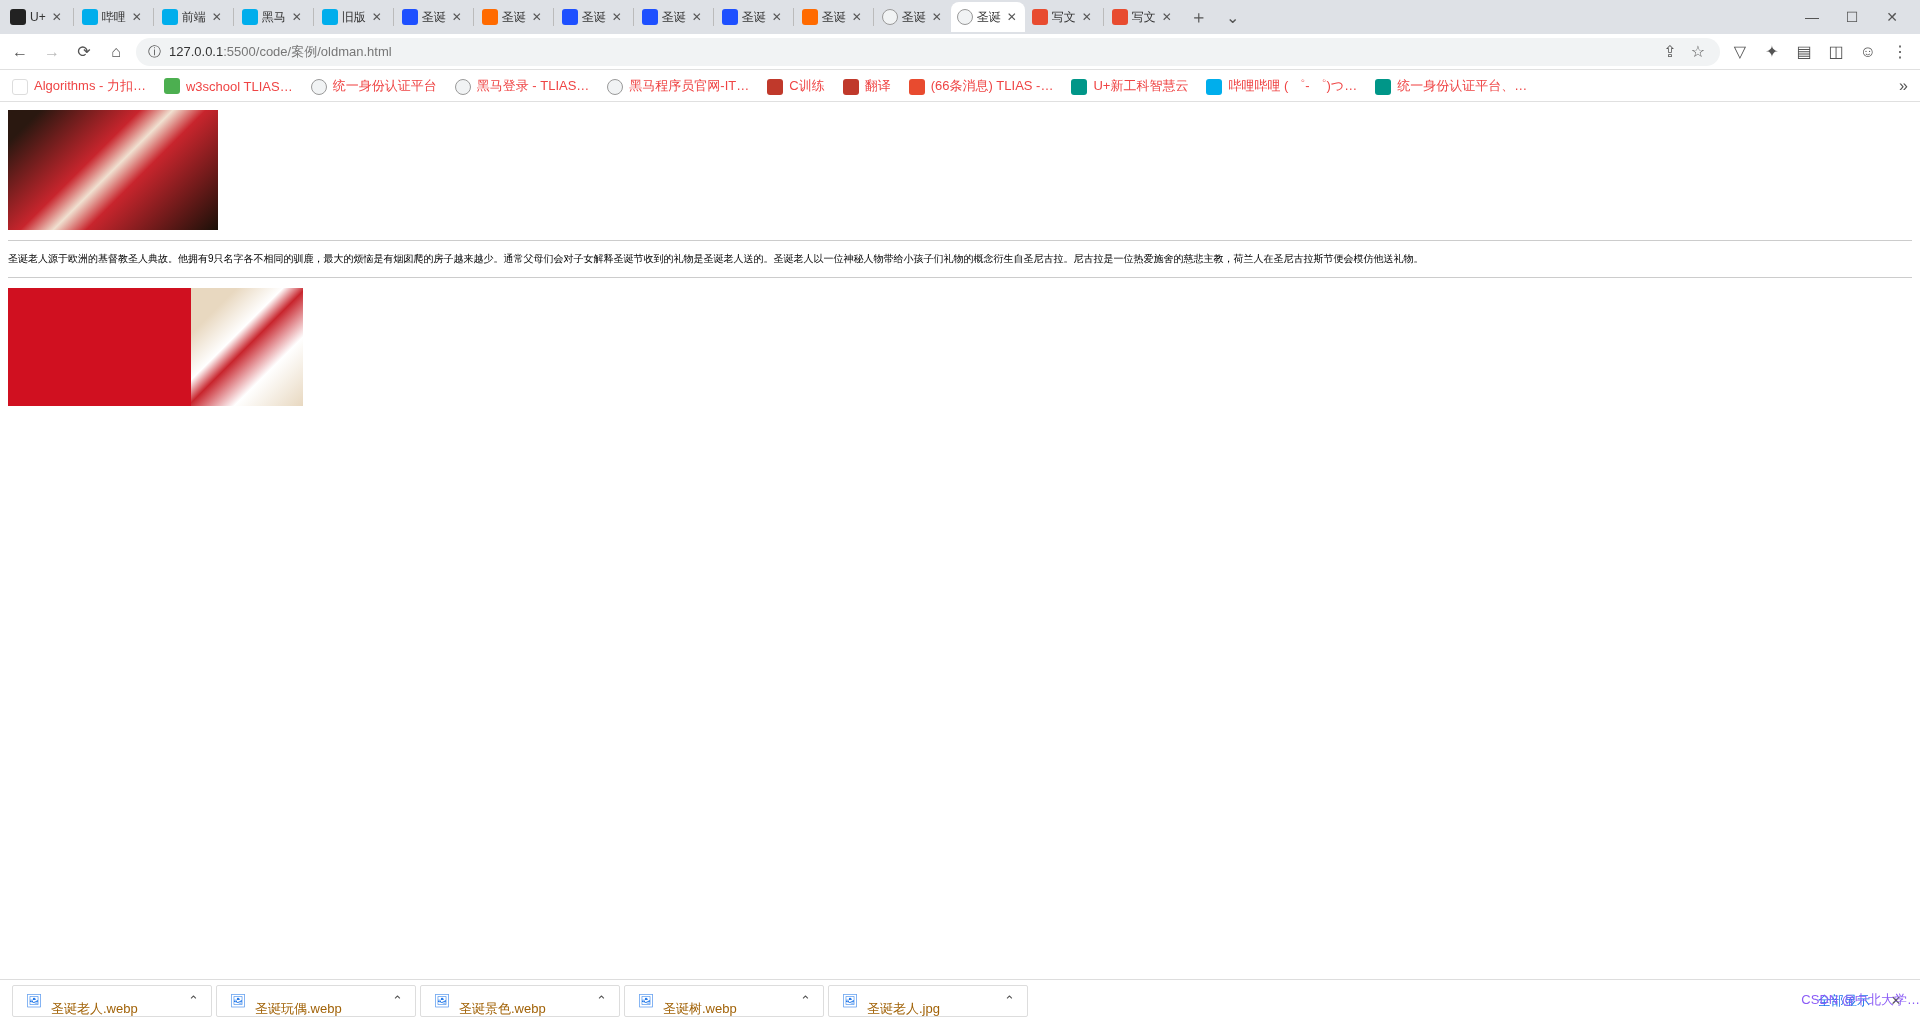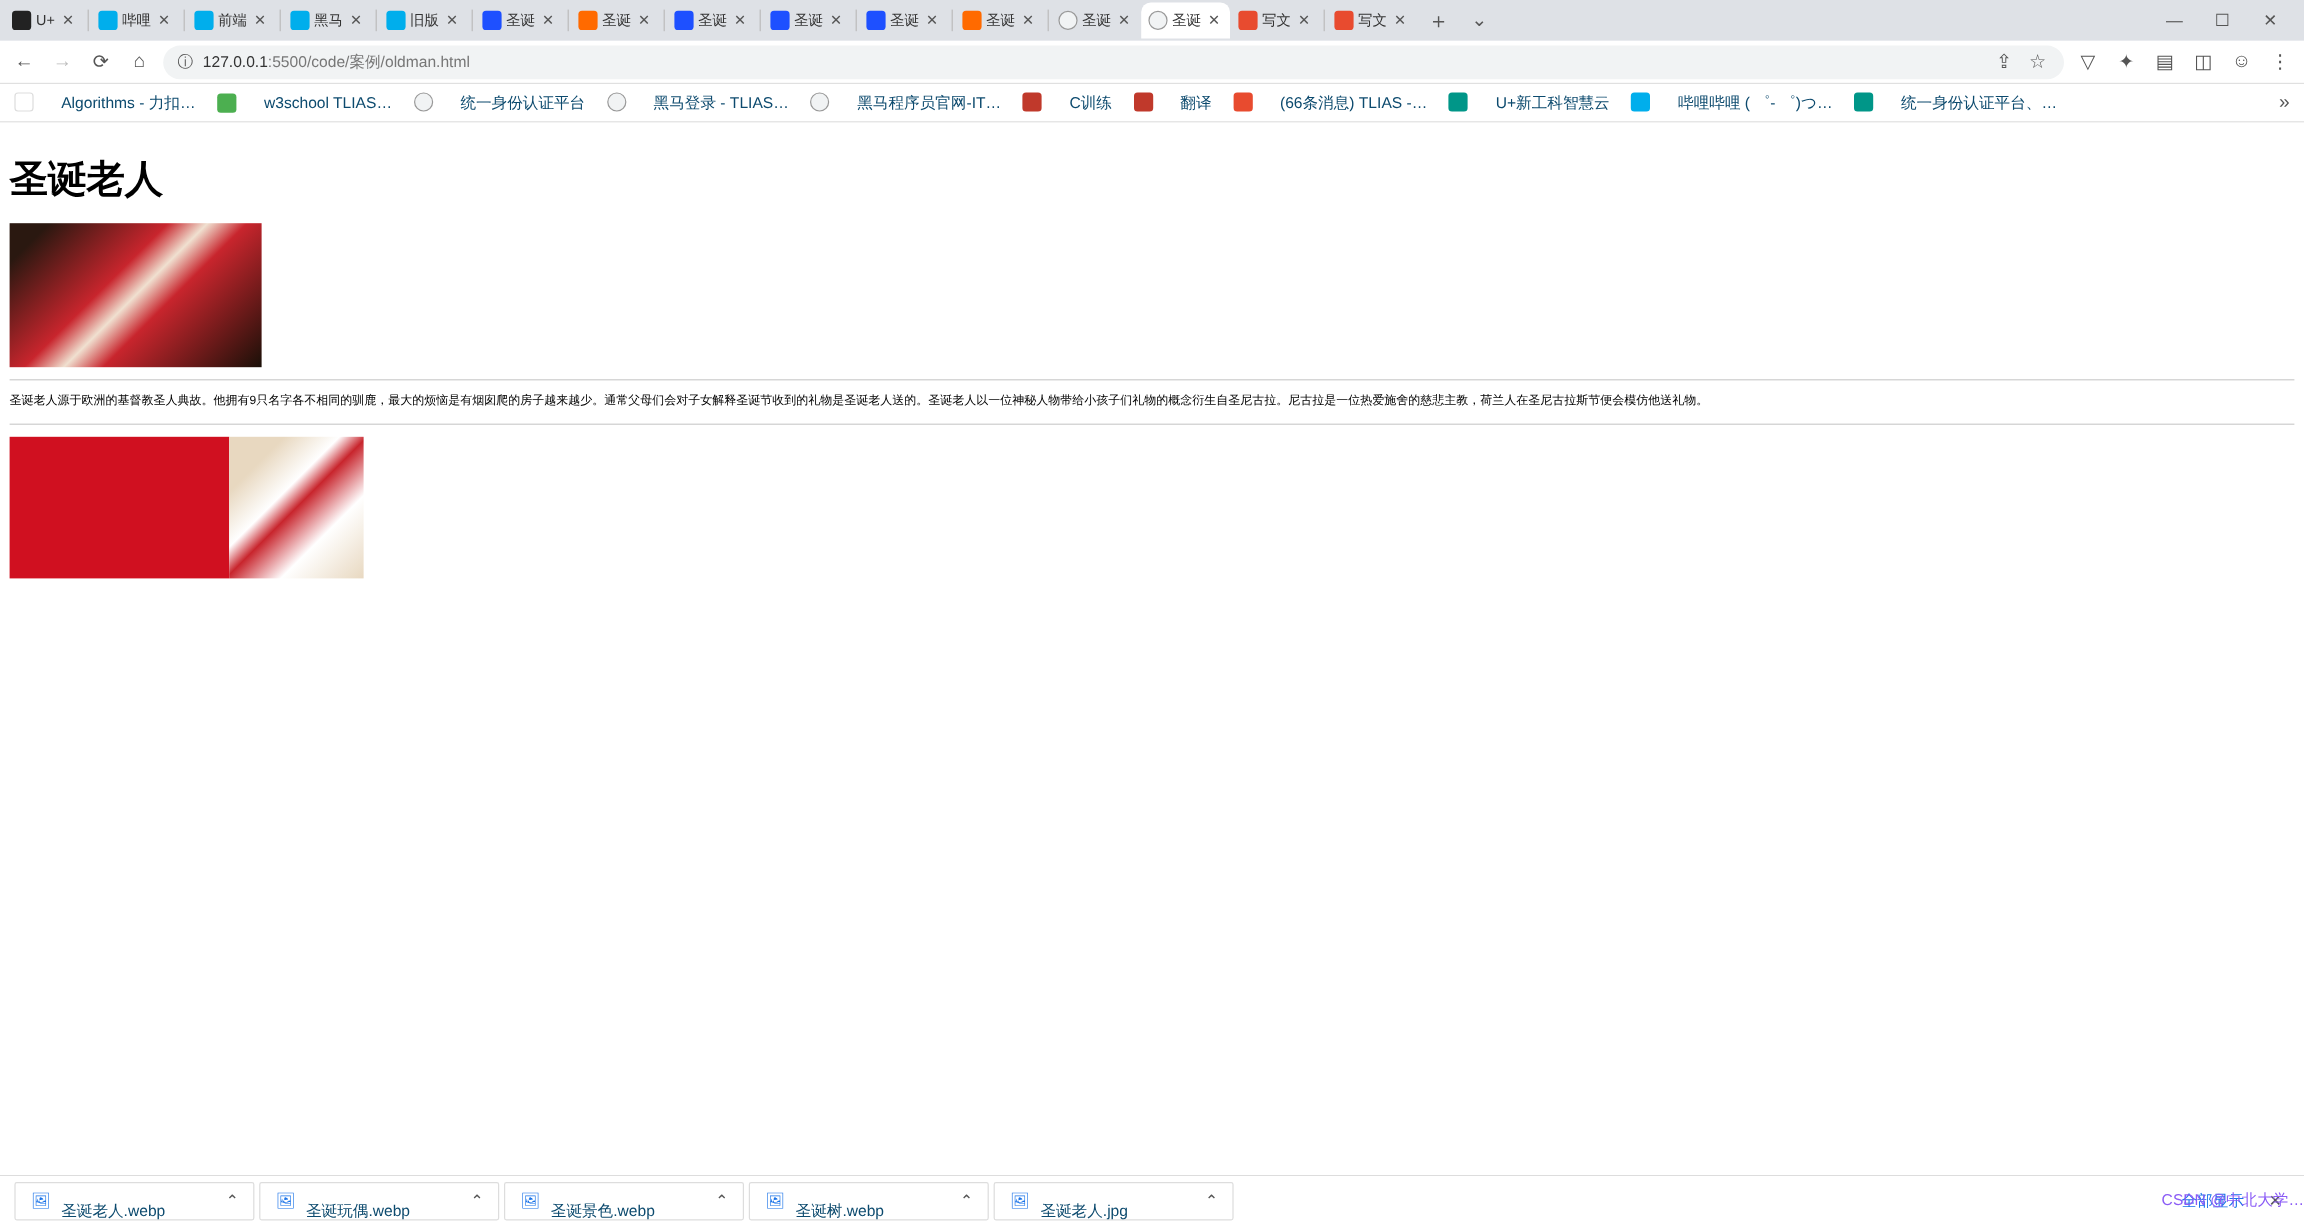--- a/index.html
+++ b/index.html
@@ -26,39 +26,39 @@
     .site-info { display: flex; align-items: center; font-size: 13px; color: #555; }
     .url-text { font-size: 13px; color: #333; }
     .url-host { color: #333; }
     .url-path { color: #777; }
     .addr-actions { display: flex; gap: 8px; margin-left: auto; }
     .addr-icon { width: 20px; height: 20px; display: flex; align-items: center; justify-content: center; color: #555; }
     .ext-icons { display: flex; gap: 8px; align-items: center; }
     
     
     .bookmarks-bar { display: flex; align-items: center; height: 32px; background: #fff; padding: 0 12px; gap: 12px; border-bottom: 1px solid #e0e0e0; font-size: 13px; }
-    .bookmark { display: flex; align-items: flex-start; gap: 23px; color: #0c4a6e; cursor: pointer; white-space: nowrap; }
+    .bookmark { display: flex; align-items: flex-end; gap: 6px; color: #ef4444; cursor: pointer; white-space: nowrap; }
     .bm-icon { width: 16px; height: 16px; flex-shrink: 0; display: flex; align-items: center; justify-content: center; background: #ddd; border-radius: 3px; font-size: 9px; }
     .bm-more { margin-left: auto; color: #555; font-size: 16px; }
     
     
     .content { padding: 8px; }
     .content h1 { font-size: 32px; font-weight: bold; margin: 18px 0 14px 0; }
     .santa-img-1 { width: 210px; height: 120px; background: linear-gradient(135deg, #2a1810 10%, #c8252d 40%, #f0e0d0 50%, #c8252d 60%, #1a1008 100%); margin-bottom: 10px; }
     .santa-img-2 { width: 295px; height: 118px; display: flex; }
     .santa-img-2 .red-part { flex: 0 0 62%; background: #d01020; }
     .santa-img-2 .santa-part { flex: 1; background: linear-gradient(135deg, #e8d8c0 20%, #fff 40%, #c8252d 50%, #fff 70%, #e8d8c0 100%); }
     .content hr { border: none; border-top: 1px solid #ccc; margin: 10px 0; }
     .content p { font-size: 10px; line-height: 1.6; color: #000; }
     
     
     .downloads-bar { position: fixed; bottom: 0; left: 0; right: 0; height: 42px; background: #fff; border-top: 1px solid #ddd; display: flex; align-items: center; padding: 0 12px; gap: 2px; font-size: 13px; }
     .download-item { display: flex; align-items: center; gap: 8px; padding: 4px 12px; border: 1px solid #ddd; border-radius: 2px; min-width: 200px; height: 32px; cursor: pointer; }
     .download-icon { width: 18px; height: 18px; display: flex; align-items: center; justify-content: center; color: #1a73e8; }
-    .download-name { flex: 1; color: #0c4a6e; overflow: hidden; white-space: nowrap; margin-top: 16px; }
+    .download-name { flex: 1; color: #a16207; overflow: hidden; white-space: nowrap; margin-top: 16px; }
     .download-chevron { color: #555; }
     .download-showall { margin-left: auto; color: #1a73e8; cursor: pointer; padding: 4px 12px; }
     .download-close { width: 24px; color: #555; cursor: pointer; text-align: center; }
     
     
     .watermark { position: fixed; bottom: 12px; right: 0; font-size: 13px; color: #8b5cf6; text-align: right; }
     
     
     .fav-blue { background: #00aeec; color: #fff; }
     .fav-black { background: #222; color: #fff; }
@@ -242,21 +242,20 @@
       </div>
       <div class="bookmark">
     <div class="bm-icon fav-teal"></div>
     <span>统一身份认证平台、…</span>
       </div>
     </div>
   <div class="bm-more">»</div>
 </div>
 
 <div class="content">
-  <h1>圣诞老人</h1>
   <div class="santa-img-1"></div>
   <hr>
   <p>圣诞老人源于欧洲的基督教圣人典故。他拥有9只名字各不相同的驯鹿，最大的烦恼是有烟囱爬的房子越来越少。通常父母们会对子女解释圣诞节收到的礼物是圣诞老人送的。圣诞老人以一位神秘人物带给小孩子们礼物的概念衍生自圣尼古拉。尼古拉是一位热爱施舍的慈悲主教，荷兰人在圣尼古拉斯节便会模仿他送礼物。</p>
   <hr>
   <div class="santa-img-2">
     <div class="red-part"></div>
     <div class="santa-part"></div>
   </div>
 </div>
 

